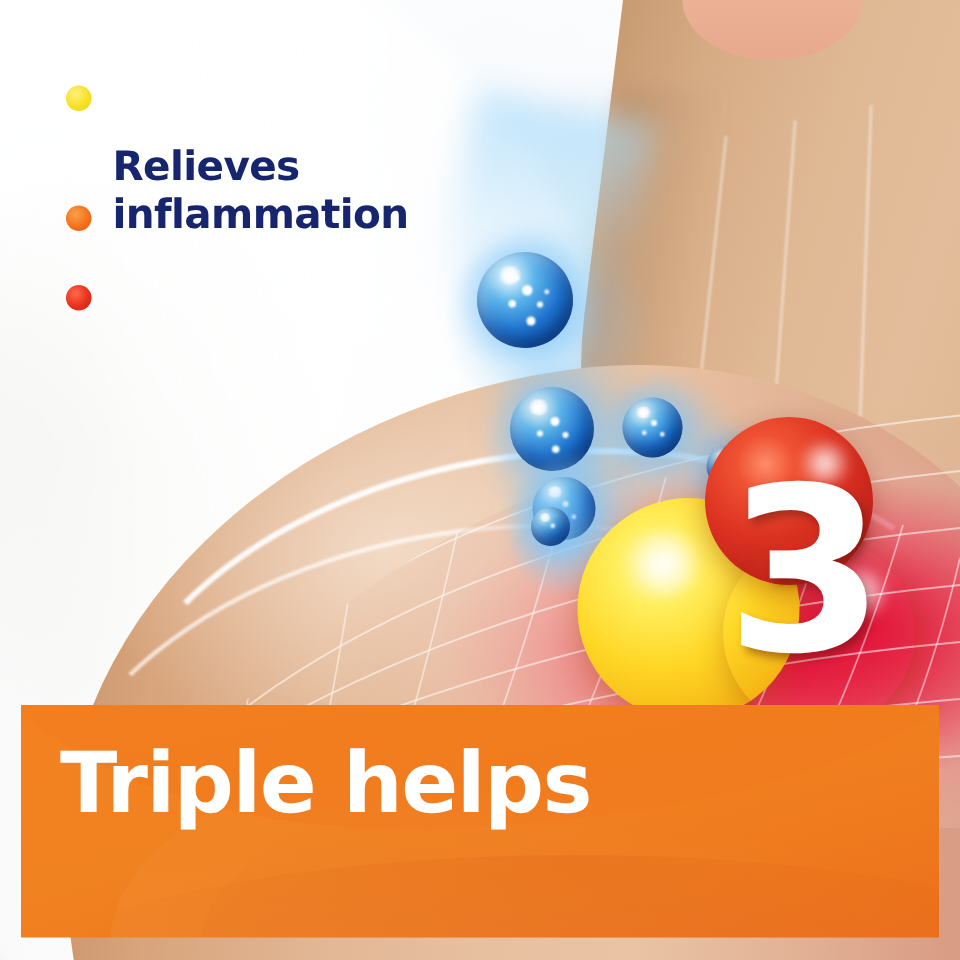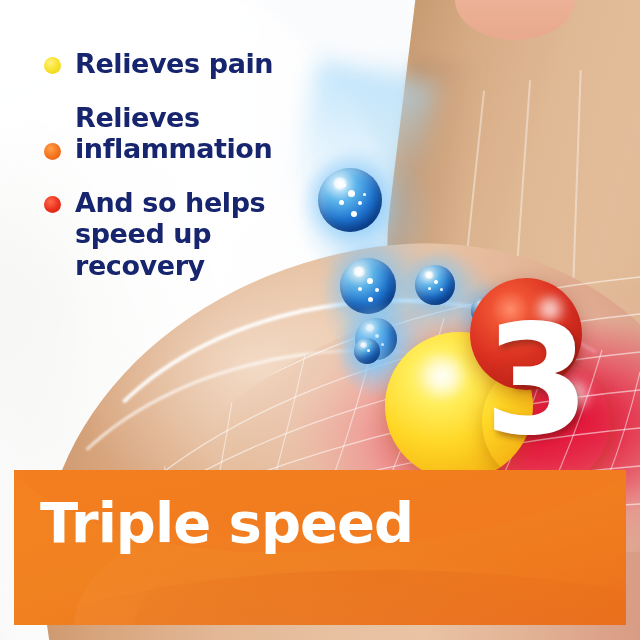--- a/index.html
+++ b/index.html
@@ -259,34 +259,32 @@
     <div class="numeral" style="left:484px;top:305px;font-size:152px;">3</div>
   </div>
 
   <div class="banner">
     <div class="banner-top"></div>
     <div class="banner-wave banner-w1"></div>
     <div class="banner-wave banner-w2"></div>
     <div class="banner-wave banner-w3"></div>
   </div>
 
-  <div class="headline">Triple speed</div>
+  <div class="headline">Triple helps</div>
 
   <div class="bullets">
 
     <div class="bullet-row row-1">
       <span class="dot dot-yellow"></span>
-      <span class="btext">Relieves pain</span>
     </div>
 
     <div class="bullet-row row-2">
       <span class="dot dot-orange"></span>
       <span class="btext">Relieves inflammation</span>
     </div>
 
     <div class="bullet-row row-3">
       <span class="dot dot-red"></span>
-      <span class="btext">And so helps speed up recovery</span>
     </div>
 
   </div>
 
 </div>
 
 </body></html>

